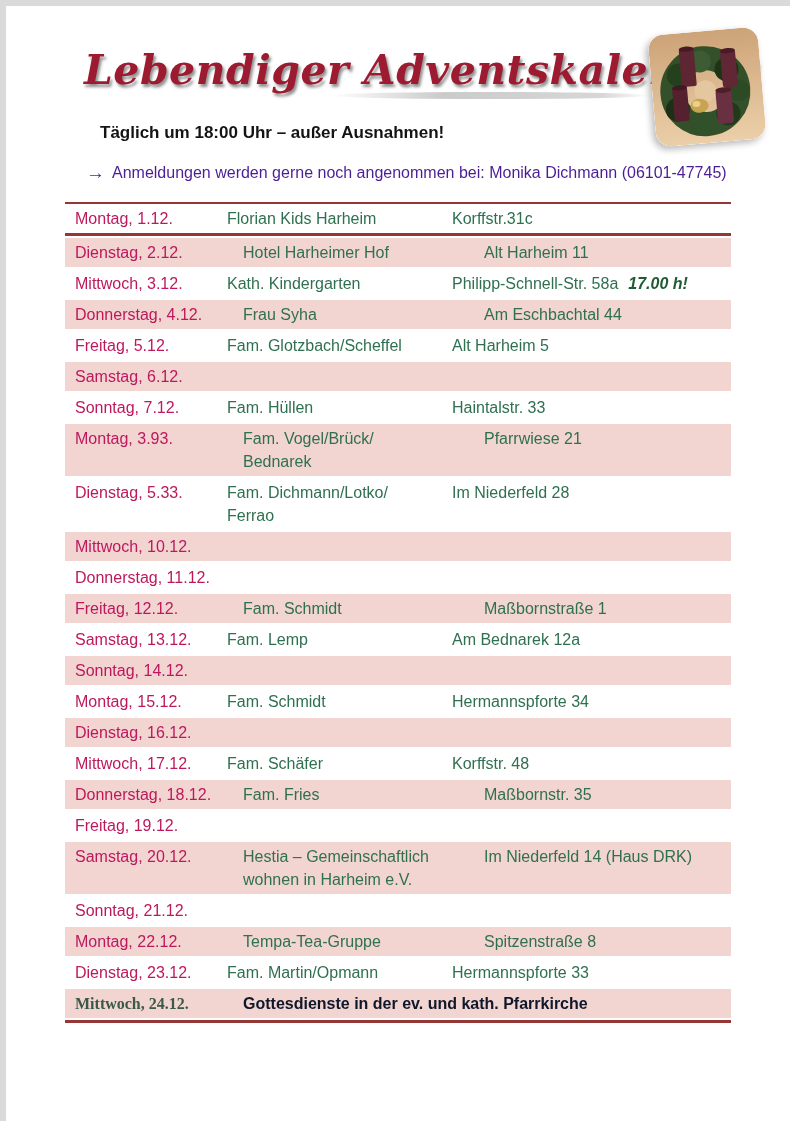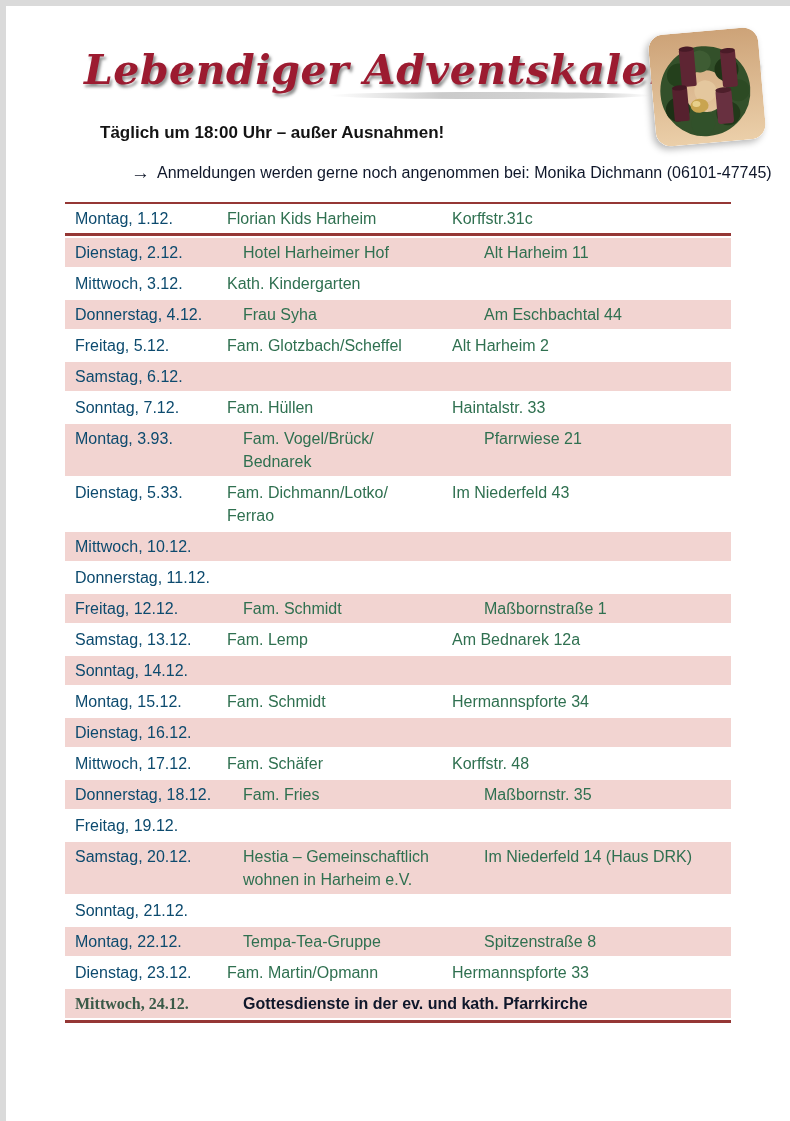--- a/index.html
+++ b/index.html
@@ -20,40 +20,40 @@
   .swoosh {
     position:absolute; left:330px; top:92px; width:320px; height:7px; border-radius:50%;
     background:linear-gradient(to right, rgba(160,160,160,0), rgba(160,160,160,0.55) 35%, rgba(175,175,175,0.5) 85%, rgba(185,185,185,0));
   }
   .subtitle {
     position:absolute; left:100px; top:123px;
     font-size:17px; font-weight:bold; color:#141414;
   }
   .note-line {
     position:absolute; left:86px; top:162px;
-    font-size:16px; color:#0f172a;margin-left:45px;
+    font-size:16px; color:#4c1d95;
   }
   .note-line .arrow { font-size:19px; margin-right:7px; vertical-align:-1px; }
 
   .photo {
     position:absolute; left:652px; top:31px; width:110px; height:112px;
     transform:rotate(-5deg); border-radius:15px; overflow:hidden;
     box-shadow:-3px 3px 7px rgba(0,0,0,0.28), 0 0 0 2px rgba(255,255,255,0.85) inset;
   }
   .photo svg { display:block; }
 
   .cal {
     position:absolute; left:65px; top:202px; width:666px;
     border-top:2px solid #953735; border-bottom:3px solid #953735;
     font-size:16px;
   }
   .row { display:flex; align-items:flex-start; padding:3px 6px 3px 10px; line-height:23px; }
   .row.first  { border-bottom:3px solid #953735; }
   .row.shaded { background:#F2D4D1; border-top:2px solid #ffffff; border-bottom:2px solid #ffffff;gap:16px; }
-  .c-date { flex:0 0 152px; color:#0c4a6e; white-space:nowrap; }
+  .c-date { flex:0 0 152px; color:#be185d; white-space:nowrap; }
   .c-host { flex:0 0 225px; color:#2F7050; white-space:pre-line; }
   .c-addr { flex:1 1 auto;  color:#2F7050; white-space:pre-line; }
   .time-note { font-weight:bold; font-style:italic; color:#1F5C35; margin-left:10px; }
   .row.final .c-date { font-weight:bold; color:#3A5A48;font-family:Liberation Serif, serif; }
   .row.final .c-host { flex:1 1 auto; font-weight:bold; color:#0f172a; }
 </style>
 </head>
 <body>
 
 <div class="page">
@@ -109,30 +109,31 @@
       <span class="c-addr"><span>Korffstr.31c</span></span>
     </div>
       <div class="row shaded">
       <span class="c-date">Dienstag, 2.12.</span>
       <span class="c-host">Hotel Harheimer Hof</span>
       <span class="c-addr"><span>Alt Harheim 11</span></span>
     </div>
       <div class="row">
       <span class="c-date">Mittwoch, 3.12.</span>
       <span class="c-host">Kath. Kindergarten</span>
+      <span class="c-addr"><span>Philipp-Schnell-Str. 58a</span><span class="time-note">17.00 h!</span></span>
     </div>
       <div class="row shaded">
       <span class="c-date">Donnerstag, 4.12.</span>
       <span class="c-host">Frau Syha</span>
       <span class="c-addr"><span>Am Eschbachtal 44</span></span>
     </div>
       <div class="row">
       <span class="c-date">Freitag, 5.12.</span>
       <span class="c-host">Fam. Glotzbach/Scheffel</span>
-      <span class="c-addr"><span>Alt Harheim 2</span></span>
+      <span class="c-addr"><span>Alt Harheim 5</span></span>
     </div>
       <div class="row shaded">
       <span class="c-date">Samstag, 6.12.</span>
       <span class="c-host"></span>
       <span class="c-addr"><span></span></span>
     </div>
       <div class="row">
       <span class="c-date">Sonntag, 7.12.</span>
       <span class="c-host">Fam. Hüllen</span>
       <span class="c-addr"><span>Haintalstr. 33</span></span>
@@ -140,21 +141,21 @@
       <div class="row shaded">
       <span class="c-date">Montag, 3.93.</span>
       <span class="c-host">Fam. Vogel/Brück/
 Bednarek</span>
       <span class="c-addr"><span>Pfarrwiese 21</span></span>
     </div>
       <div class="row">
       <span class="c-date">Dienstag, 5.33.</span>
       <span class="c-host">Fam. Dichmann/Lotko/
 Ferrao</span>
-      <span class="c-addr"><span>Im Niederfeld 43</span></span>
+      <span class="c-addr"><span>Im Niederfeld 28</span></span>
     </div>
       <div class="row shaded">
       <span class="c-date">Mittwoch, 10.12.</span>
       <span class="c-host"></span>
       <span class="c-addr"><span></span></span>
     </div>
       <div class="row">
       <span class="c-date">Donnerstag, 11.12.</span>
       <span class="c-host"></span>
       <span class="c-addr"><span></span></span>

